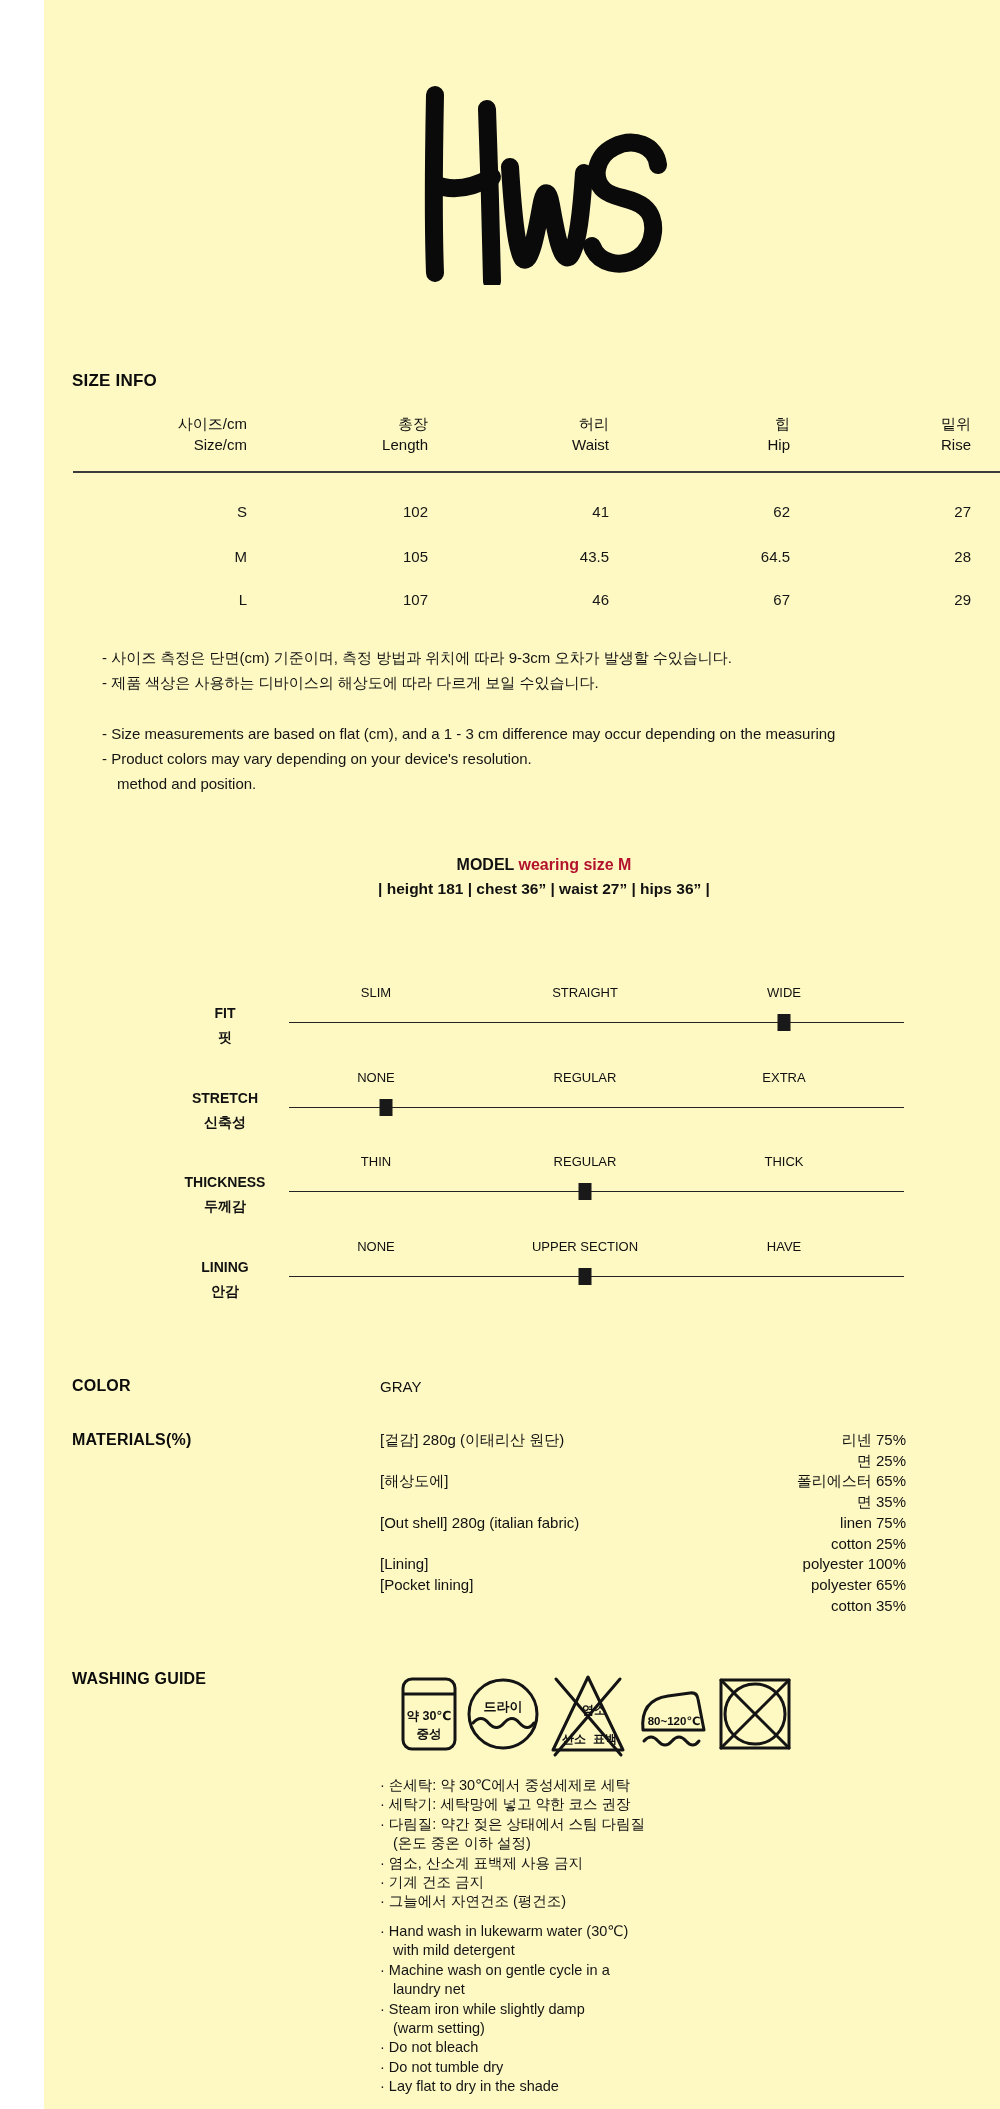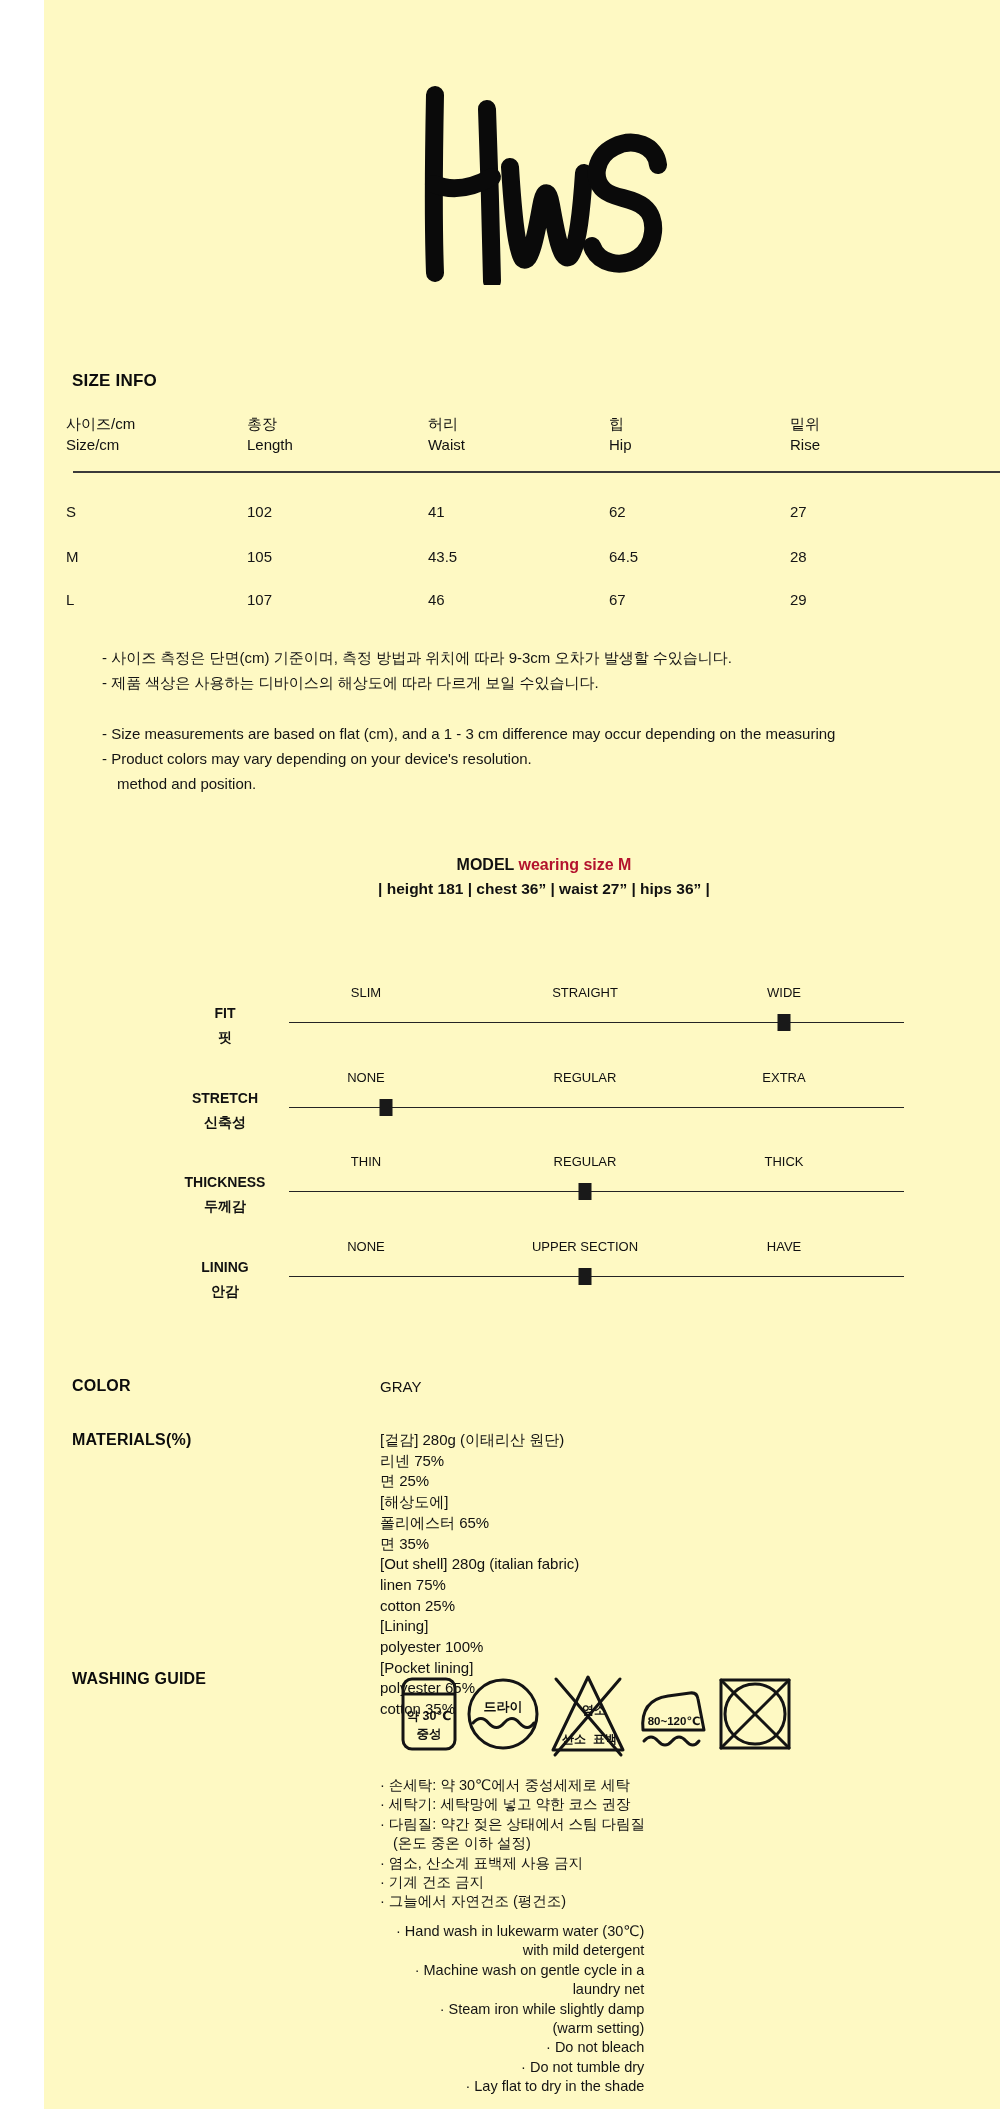--- a/index.html
+++ b/index.html
@@ -4,21 +4,21 @@
 <style>
   html,body{margin:0;padding:0;background:#fff;}
   #page{position:relative;width:1000px;height:2109px;background:#fef9c3;overflow:hidden;
         font-family:"Liberation Sans","DejaVu Sans",sans-serif;color:#111;margin-left:44px;}
   .abs{position:absolute;}
   .sec-heading{font-size:16px;font-weight:800;letter-spacing:.2px;color:#0c0c0c;white-space:nowrap;}
 
   
   #size-title{left:28px;top:371px;font-size:17px;}
   .t-grid{left:22px;width:905px;display:flex;}
-  .t-grid > div{width:181px;text-align:left;}
+  .t-grid > div{width:181px;text-align:right;}
   #thead{top:413px;font-size:15px;line-height:21px;}
   #tdivider{left:29px;top:471px;width:944px;border-top:2px solid #3b3b3b;height:0;}
   .trow{font-size:15px;color:#151515;}
   #row-s{top:503px;} #row-m{top:548px;} #row-l{top:591px;}
 
   
   #notes{left:58px;top:645px;font-size:15px;color:#141414;}
   .note-line{line-height:25px;white-space:nowrap;padding-left:15px;text-indent:-15px;}
   .note-cont{padding-left:15px;text-indent:0;}
   .note-gap{height:26px;}
@@ -31,39 +31,39 @@
 
   
   .fit-row{position:absolute;left:0;width:1000px;height:85px;}
   .fit-cat{position:absolute;left:101px;top:26px;width:160px;text-align:center;
            font-size:14px;font-weight:700;line-height:24px;}
   .fit-opt{position:absolute;top:10px;transform:translateX(-50%);font-size:13px;
            font-weight:500;white-space:nowrap;color:#101010;}
   .fit-line{position:absolute;left:245px;top:47px;width:615px;border-top:1.6px solid #242424;}
   .fit-marker{position:absolute;top:39px;width:13px;height:17px;background:#191919;
               transform:translateX(-50%);}
-  .o1{left:322px;} .o2{left:541px;} .o3{left:740px;}
+  .o1{left:332px;} .o2{left:541px;} .o3{left:740px;}
 
   
   #color-h{left:28px;top:1377px;} #color-v{left:336px;top:1378px;font-size:15px;}
   #mat-h{left:28px;top:1431px;}
   #mat-list{left:336px;top:1430px;width:526px;font-size:15px;}
-  .mat-line{display:flex;justify-content:space-between;line-height:20.7px;white-space:nowrap;flex-direction:column;}
+  .mat-line{display:flex;justify-content:space-between;line-height:20.7px;white-space:nowrap;}
 
   
   #wash-h{left:28px;top:1670px;}
   #wash-icons{left:336px;top:1668px;height:92px;display:flex;align-items:center;gap:9px;padding-left:21px;}
   #wash-icons svg{display:block;}
   .icon-stroke{fill:none;stroke:#141414;stroke-width:3;stroke-linejoin:round;stroke-linecap:round;}
   .icon-txt{fill:#111;font-weight:700;font-family:"Liberation Sans","DejaVu Sans",sans-serif;}
   .wash-block{font-size:14.5px;color:#141414;}
   .wash-block div{line-height:19.4px;white-space:nowrap;padding-left:13px;text-indent:-13px;}
   .wash-block div.cont{text-indent:0;}
   #wash-ko{left:336px;top:1776px;}
-  #wash-en{left:352px;top:1922px;text-align:right;}
+  #wash-en{left:336px;top:1922px;}
 
   #logo{left:373px;top:85px;}
 </style>
 </head>
 <body>
 
 <div id="page">
 
   <div id="logo" class="abs">
     <svg width="252" height="200" viewBox="0 0 250 200">

